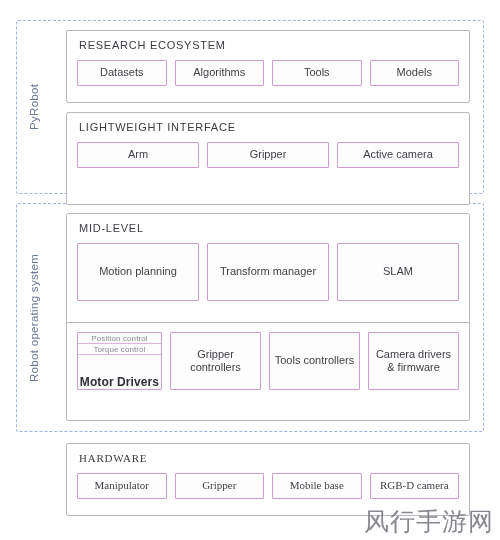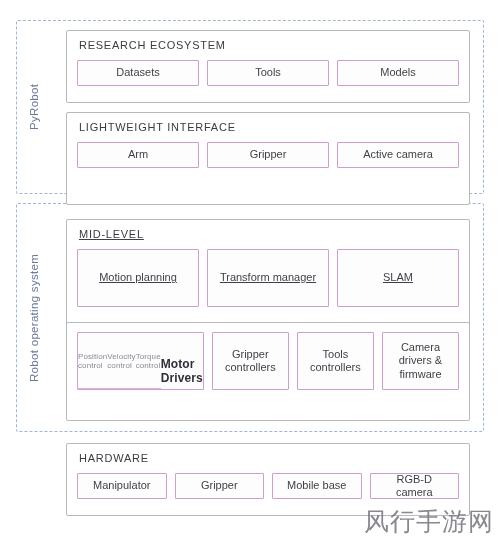--- a/index.html
+++ b/index.html
@@ -54,23 +54,23 @@
     left: 66px;
     width: 404px;
     box-sizing: border-box;
     background: #ffffff;
     border: 1px solid #b9b9bd;
     border-radius: 2px;
     padding: 9px 10px 10px 10px;
   }
   #panel-research   { top: 30px;  height: 73px; }
   #panel-interface  { top: 112px; height: 93px; }
-  #panel-midlevel   { top: 219px; height: 124px; text-decoration: underline; }
+  #panel-midlevel   { top: 213px; height: 124px; }
   #panel-lowlevel   { top: 322px; height: 99px; }
-  #panel-hardware   { top: 443px; height: 73px; }
+  #panel-hardware   { top: 443px; height: 73px; font-family: Liberation Serif, serif; }
 
   .panel-title {
     font-size: 11px;
     letter-spacing: 0.75px;
     color: #3b3b42;
     margin: 0 0 9px 2px;
     text-transform: uppercase;
     line-height: 1;
   }
 
@@ -89,32 +89,32 @@
     border: 1.2px solid #cf9dd0;
     border-radius: 1px;
     background: #fdfdfe;
     display: flex;
     align-items: center;
     justify-content: center;
     text-align: center;
     font-size: 11px;
     line-height: 1.22;
     color: #3f3f46;
-    padding: 2px 10px;
+    padding: 2px 3px;
   }
 
   
   .box-stack {
     flex: 1 1 0;
     box-sizing: border-box;
     border: 1.2px solid #cf9dd0;
     border-radius: 1px;
     background: #fdfdfe;
     display: flex;
-    flex-direction: row;
+    flex-direction: column;
   }
   .substack-item {
     flex: 1 1 0;
     display: flex;
     align-items: center;
     justify-content: center;
     font-size: 8px;
     color: #8a8a94;
     border-bottom: 1px solid #dbb6dc;
     letter-spacing: 0.1px;
@@ -148,20 +148,21 @@
   <div class="group" id="group-pyrobot"></div>
   <div class="side-label" id="side-label-pyrobot">PyRobot</div>
 
   <div class="group" id="group-ros"></div>
   <div class="side-label" id="side-label-ros">Robot operating system</div>
 
   <div class="panel" id="panel-research">
     <div class="panel-title">RESEARCH ECOSYSTEM</div>
     <div class="box-row short">
       <div class="box">Datasets</div>
+      <div class="box">Algorithms</div>
       <div class="box">Tools</div>
       <div class="box">Models</div>
     </div>
   </div>
 
   <div class="panel" id="panel-interface">
     <div class="panel-title">LIGHTWEIGHT INTERFACE</div>
     <div class="box-row short">
       <div class="box">Arm</div>
       <div class="box">Gripper</div>
@@ -175,21 +176,20 @@
       <div class="box">Motion planning</div>
       <div class="box">Transform manager</div>
       <div class="box">SLAM</div>
     </div>
   </div>
 
   <div class="panel" id="panel-lowlevel">
     <div class="box-row tall">
       <div class="box-stack">
         <div class="substack-item">Position control</div>
-        <div class="substack-item">Velocity control</div>
         <div class="substack-item">Torque control</div>
         <div class="substack-item">Motor Drivers</div>
       </div>
       <div class="box">Gripper controllers</div>
       <div class="box">Tools controllers</div>
       <div class="box">Camera drivers &amp; firmware</div>
     </div>
   </div>
 
   <div class="panel" id="panel-hardware">

